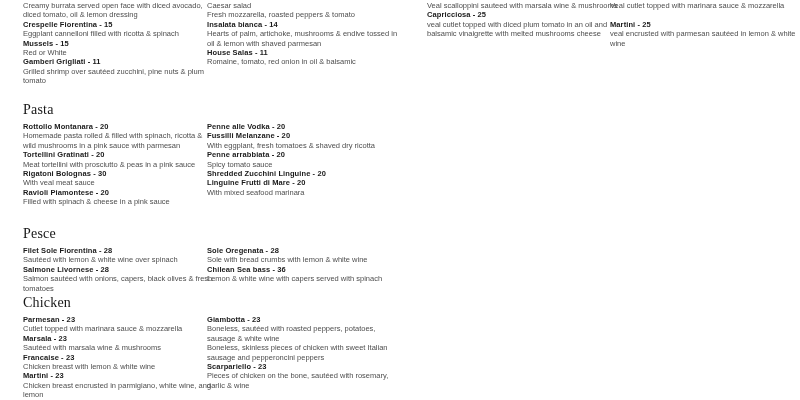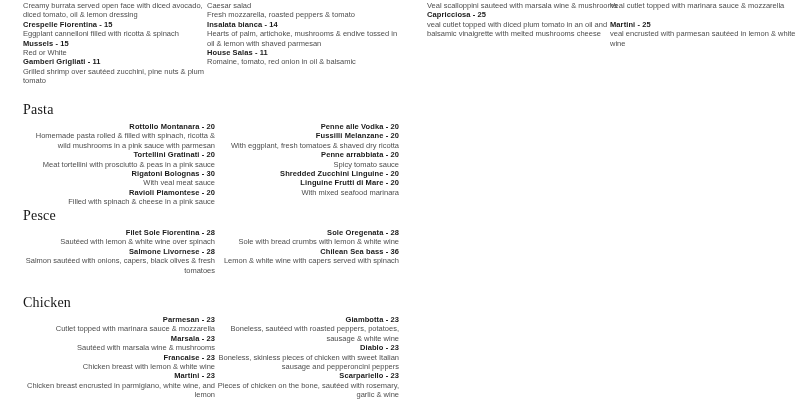--- a/index.html
+++ b/index.html
@@ -22,21 +22,21 @@
   }
   .item-desc { color: #4e4e4e; }
   .item-name:empty, .item-desc:empty { display: none; }
   .item.gap { margin-bottom: 9.4px; }
   .section-title {
     font-family: "Liberation Serif", serif;
     font-size: 14px; line-height: 20px; font-weight: 400; color: #161616;
     letter-spacing: 0.2px;
   }
   .section-items { position: absolute; top: 22px; left: 0; width: 400px; }
-  .section-items .menu-col { top: 0; text-align: right; }
+  .section-items .menu-col { top: 0; }
   .col-a { left: 0; }
   .col-b { left: 184px; }
 </style>
 </head>
 <body>
 
 <div class="page">
 
   <div class="abs" style="top:0; left:0; width:800px;">
     <div class="menu-col" style="left:23px; top:1px;">
@@ -155,21 +155,21 @@
           </div>
 
           <div class="item">
             <div class="item-name">Linguine Frutti di Mare - 20</div>
             <div class="item-desc">With mixed seafood marinara</div>
           </div>
         </div>
     </div>
   </div>
 
-  <div class="abs" style="top:206px; left:23px; width:400px;">
+  <div class="abs" style="top:224px; left:23px; width:400px;">
     <div class="section-title">Pesce</div>
     <div class="section-items">
       <div class="menu-col col-a">
 
           <div class="item">
             <div class="item-name">Filet Sole Fiorentina - 28</div>
             <div class="item-desc">Sautéed with lemon &amp; white wine over spinach</div>
           </div>
 
           <div class="item">
@@ -223,21 +223,20 @@
           </div>
         </div>
       <div class="menu-col col-b">
 
           <div class="item">
             <div class="item-name">Giambotta - 23</div>
             <div class="item-desc">Boneless, sautéed with roasted peppers, potatoes, sausage &amp; white wine</div>
           </div>
 
           <div class="item">
-            <div class="item-name">Diablo - 23</div>
             <div class="item-desc">Boneless, skinless pieces of chicken with sweet Italian sausage and pepperoncini peppers</div>
           </div>
 
           <div class="item">
             <div class="item-name">Scarpariello - 23</div>
             <div class="item-desc">Pieces of chicken on the bone, sautéed with rosemary, garlic &amp; wine</div>
           </div>
         </div>
     </div>
   </div>

